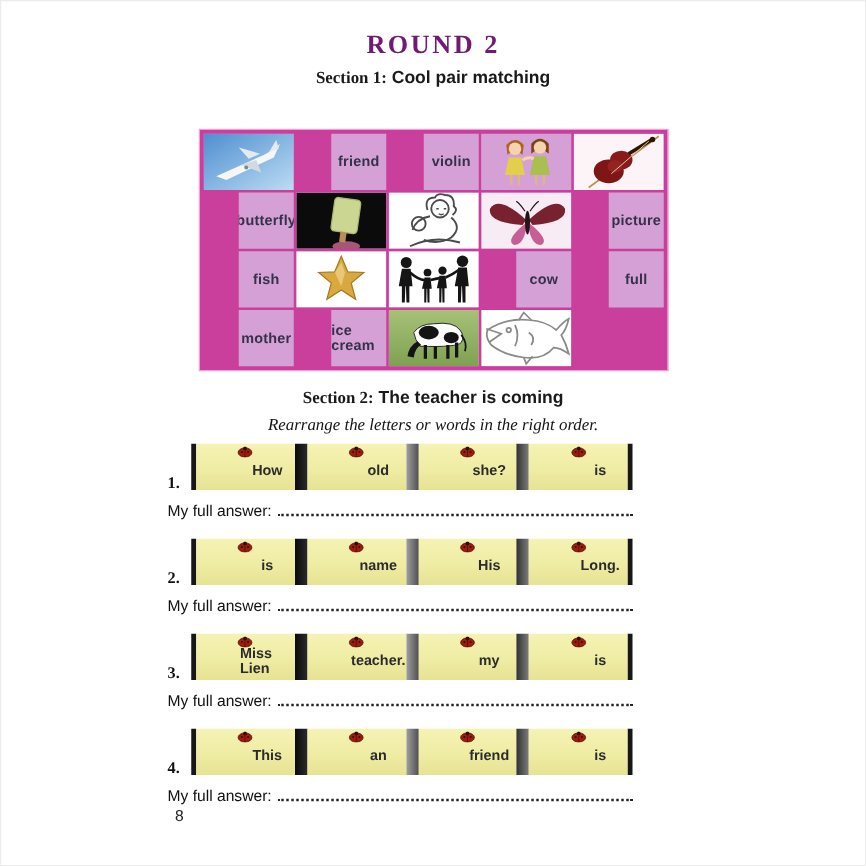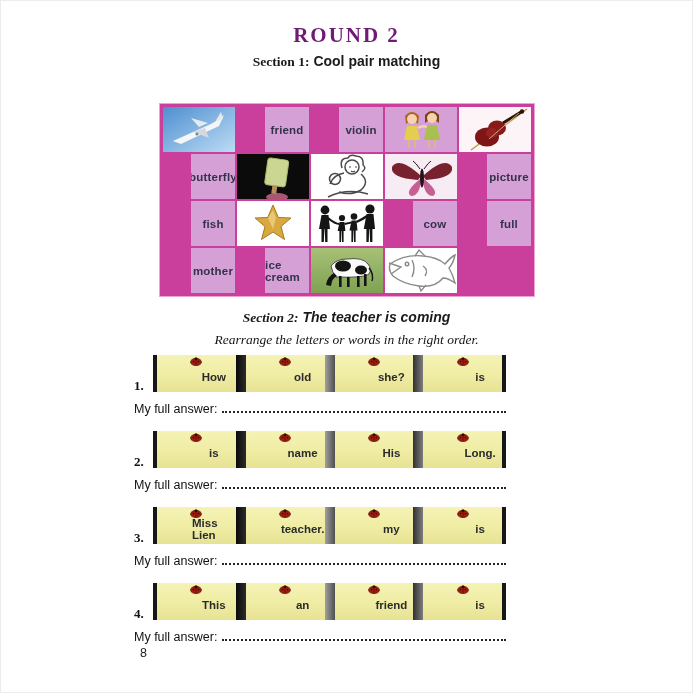--- a/index.html
+++ b/index.html
@@ -8,21 +8,21 @@
     border:1px solid #ececec;box-sizing:border-box;overflow:hidden;
     font-family:"Liberation Sans",sans-serif;color:#1a1a1a;
   }
   .centered{position:absolute;left:0;width:100%;text-align:center;}
   #round-title{
     top:22px;font-family:"Liberation Serif",serif;font-weight:bold;
     font-size:21px;letter-spacing:2px;color:#701a75;
   }
   .heading{font-size:14px;}
   #sec1-head{top:52px;}
-  #sec2-head{top:308px;font-style:italic;}
+  #sec2-head{top:308px;}
   .sec-label{font-family:"Liberation Serif",serif;font-weight:bold;font-size:13.5px;}
   .sec-title{font-family:"Liberation Sans",sans-serif;font-weight:bold;font-size:14px;margin-left:4px;}
   .instruction{
     font-family:"Liberation Serif",serif;font-style:italic;font-size:13.5px;color:#141414;
   }
   #sec1-inst{top:75px;}
   #sec2-inst{top:331px;}
 
   
   #grid{

